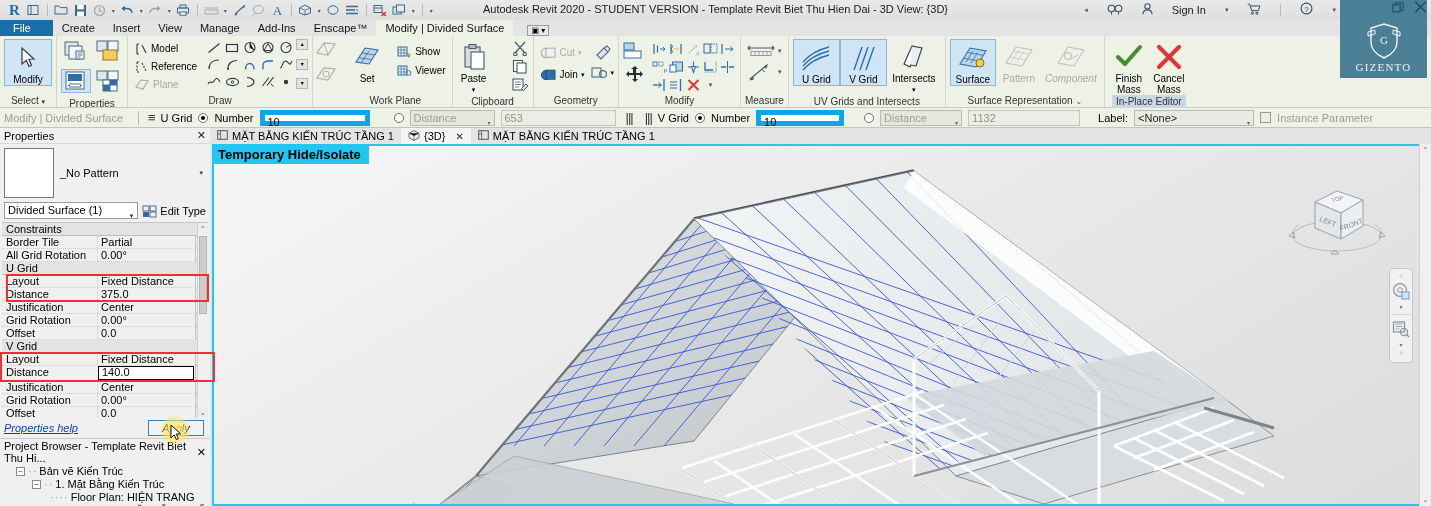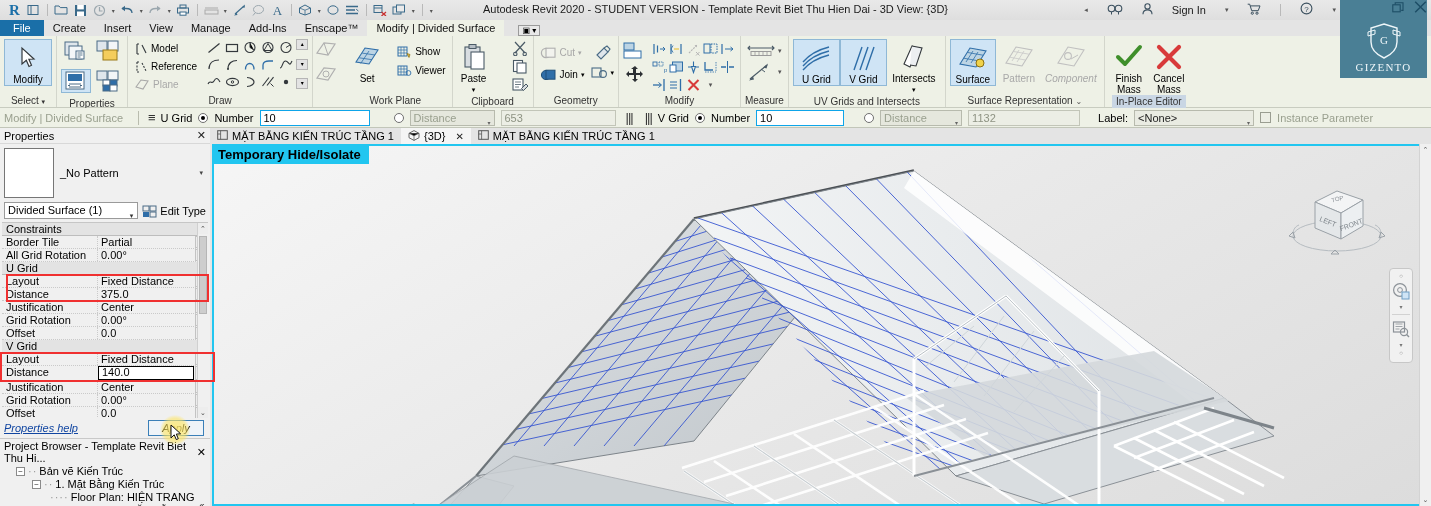--- a/index.html
+++ b/index.html
@@ -54,21 +54,21 @@
   }
   .gizento .shield svg { width: 34px; height: 38px; }
   .gizento .gz-name { font-size: 11px; letter-spacing: 1.2px; font-family: "Liberation Serif", serif; }
 
   
   .tabsrow {
     position: absolute; top: 20px; left: 0; width: 1431px; height: 16px;
     background: #e4e4e4; display: flex; align-items: flex-end; font-size: 11px;
   }
   .tab { padding: 1px 9px 2px 9px; height: 16px; line-height: 14px; color: #111; white-space: nowrap; }
-  .tab.file { background: #1a6fa8; color: #fff; padding: 1px 13px 2px 13px; text-align: center; }
+  .tab.file { background: #1a6fa8; color: #fff; padding: 1px 22px 2px 13px; text-align: center; }
   .tab.active { background: #eef1e6; }
   .tabsrow .tiny-btn {
     margin-left: 14px; border: 1px solid #9a9a9a; background: #e8e8e8;
     font-size: 8px; padding: 0 3px; line-height: 10px; height: 11px; display:flex; align-items:center;
   }
 
   
   .ribbon {
     position: absolute; top: 36px; left: 0; width: 1431px; height: 72px;
     background: #eef1e6; border-bottom: 1px solid #c8ccc0;
@@ -98,21 +98,21 @@
   .optbar {
     position: absolute; top: 108px; left: 0; width: 1431px; height: 20px;
     background: #eef1e6; border-bottom: 1px solid #c2c6b9;
     display: flex; align-items: center; gap: 6px; padding-left: 4px; font-size: 11px;
   }
   .optbar .ghost { color: #9aa08f; }
   .optbar .vsep { width: 1px; height: 14px; background: #b9bcae; margin: 0 3px; }
   .optbar .lines { letter-spacing: -1px; color: #333; font-size: 13px; line-height: 10px; }
   .radio { width: 10px; height: 10px; border-radius: 50%; border: 1px solid #707070; background: #fff; display: inline-block; position: relative; }
   .radio.on::after { content: ""; position: absolute; left: 2px; top: 2px; width: 4px; height: 4px; border-radius: 50%; background: #000; }
-  .txtbox { background: #fff; border: 1px solid #0ea5e9; height: 16px; line-height: 14px; padding: 0 3px; font-size: 11px; }
+  .txtbox { background: #fff; border: 5px solid #0ea5e9; height: 16px; line-height: 14px; padding: 0 3px; font-size: 11px; }
   .txtbox.ro { background: #eceee5; border: 1px solid #c2c5b8; color: #8e9383; }
   .selbox { background: #e5e7dd; border: 1px solid #b7baad; height: 16px; line-height: 14px; padding: 0 14px 0 3px; position: relative; color: #555; }
   .selbox.w { background: #e9ebe2; }
   .selbox .cv { position: absolute; right: 3px; top: 5px; font-size: 6px; color: #666; }
   .chk { width: 11px; height: 11px; border: 1px solid #9a9d91; background: #eceee5; display: inline-block; }
 
   
   .leftdock { position: absolute; top: 128px; left: 0; width: 210px; height: 378px; background: #f0f0f0; }
   .dock-hdr {
     height: 16px; background: #f0f0f0; display: flex; align-items: center;

